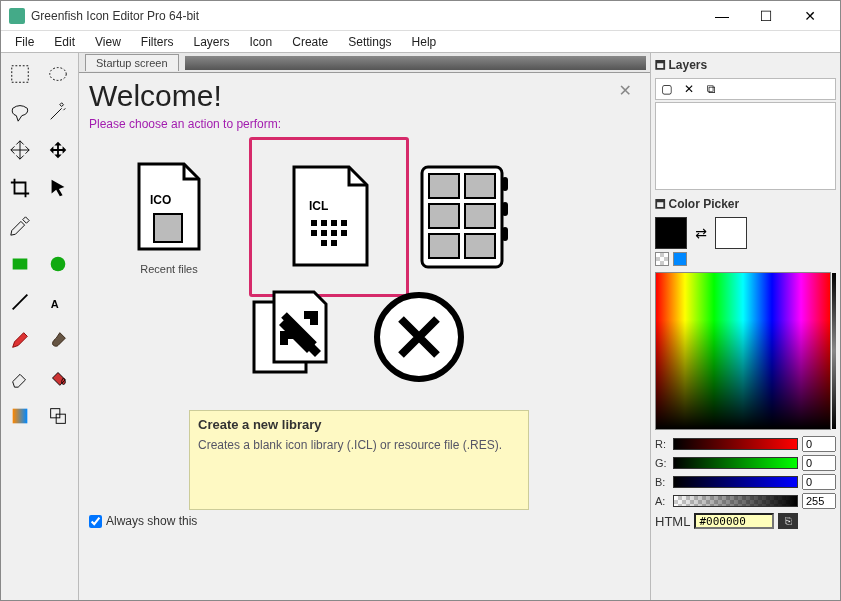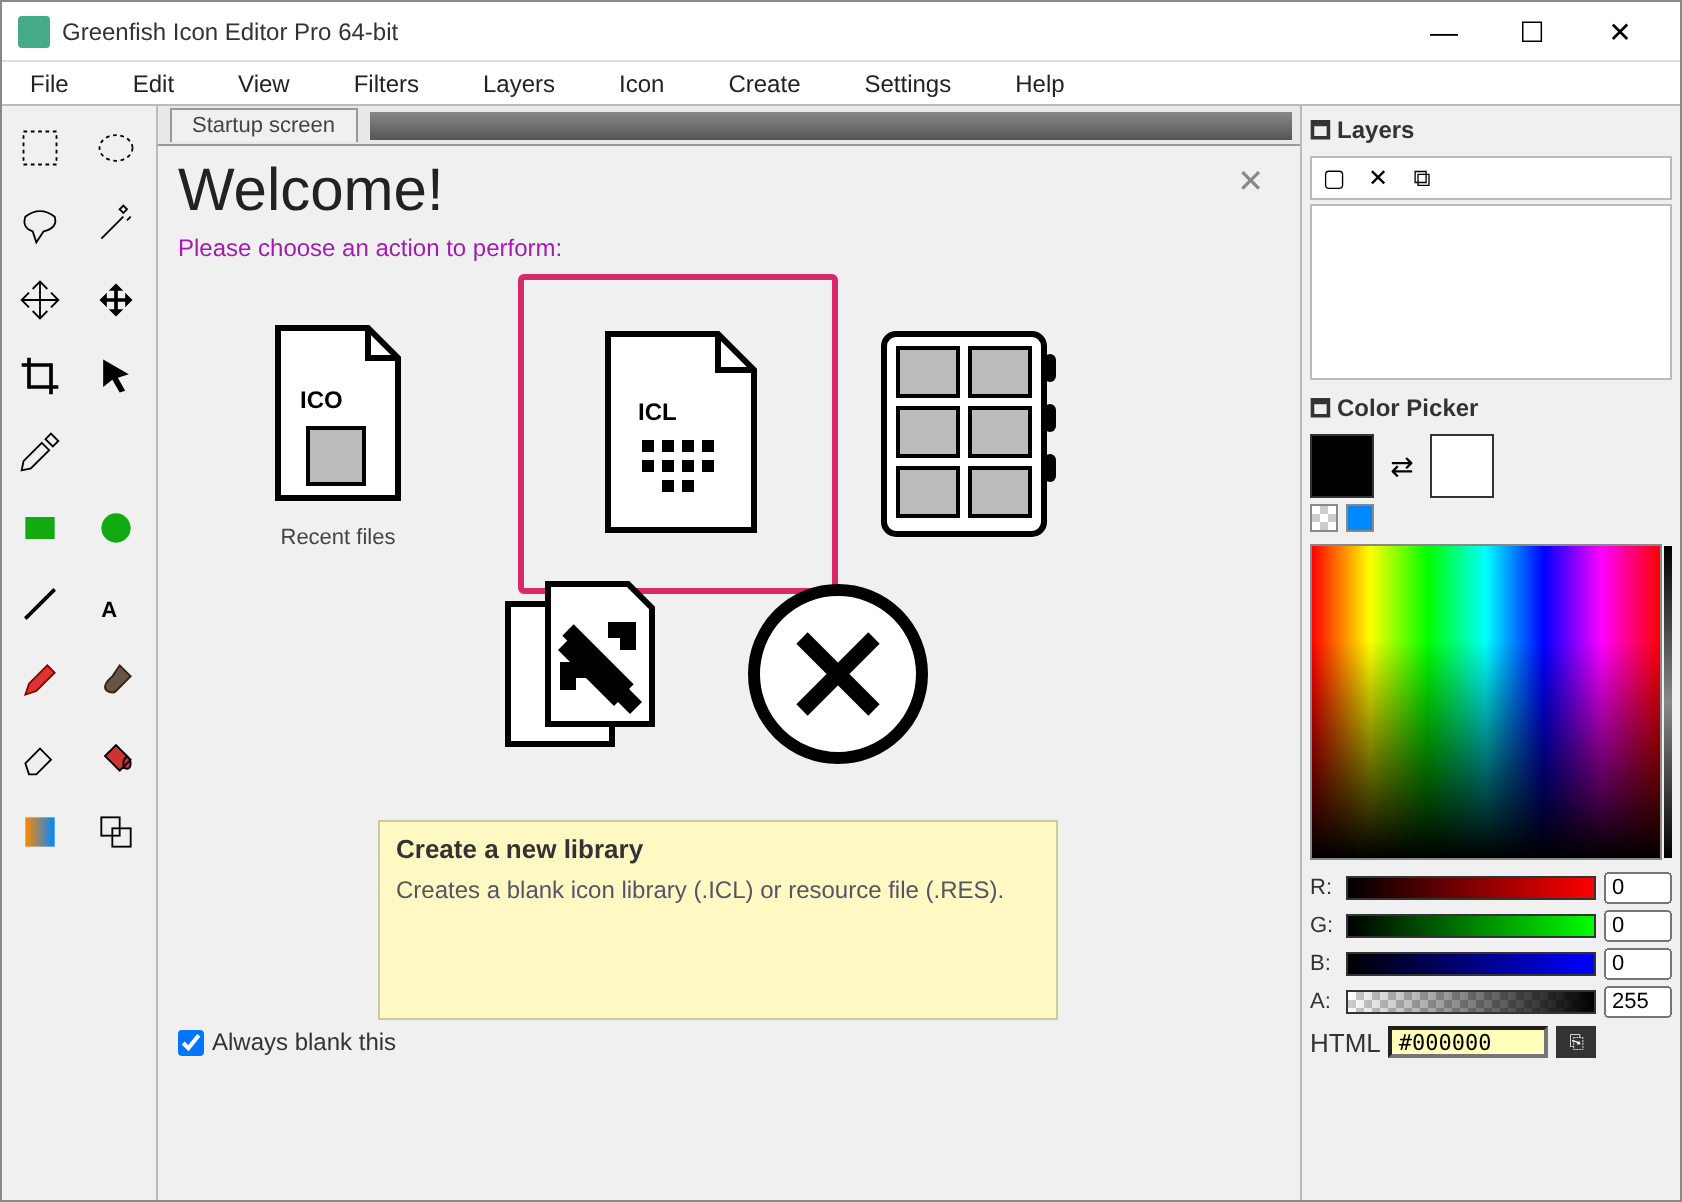--- a/index.html
+++ b/index.html
@@ -2,35 +2,35 @@
 <html><head>
 <meta charset="utf-8">
 <style>
 * { box-sizing: border-box; margin: 0; padding: 0; font-family: "Segoe UI", Tahoma, sans-serif; font-size: 12px; }
 body { background: #f0f0f0; width: 841px; height: 601px; overflow: hidden; display: flex; flex-direction: column; border: 1px solid #888; }
 .titlebar { height: 30px; background: #fff; display: flex; align-items: center; padding: 0 8px; border-bottom: 1px solid #ddd; }
 .titlebar .app-icon { width: 16px; height: 16px; background: #4a8; border-radius: 2px; margin-right: 6px; }
 .titlebar .title { flex: 1; color: #333; }
 .titlebar .win-btns { display: flex; }
 .titlebar .win-btn { width: 44px; height: 28px; display: flex; align-items: center; justify-content: center; cursor: pointer; font-size: 14px; }
-.menubar { height: 22px; background: #fff; display: flex; align-items: center; padding: 0 4px; border-bottom: 1px solid #bbb; gap: 12px; }
+.menubar { height: 22px; background: #fff; display: flex; align-items: center; padding: 0 4px; border-bottom: 1px solid #bbb; gap: 0; }
 .menubar .menu-item { padding: 3px 10px; cursor: pointer; color: #222; }
 .main { flex: 1; display: flex; min-height: 0; }
 .toolbox { width: 78px; background: #f0f0f0; border-right: 1px solid #bbb; padding: 4px 2px; display: flex; flex-wrap: wrap; align-content: flex-start; gap: 4px; }
 .tool { width: 34px; height: 34px; border: 1px solid transparent; display: flex; align-items: center; justify-content: center; cursor: pointer; border-radius: 2px; }
 .tool svg { width: 22px; height: 22px; }
 .workarea { flex: 1; background: #f0f0f0; position: relative; display: flex; flex-direction: column; }
 .tabstrip { height: 20px; display: flex; align-items: center; padding-left: 6px; border-bottom: 1px solid #999; background: #e8e8e8; }
 .tab { padding: 2px 10px; background: #f0f0f0; border: 1px solid #999; border-bottom: none; font-size: 11px; color: #444; }
 .tab-fill { flex: 1; height: 14px; background: linear-gradient(#888,#555); margin: 0 4px 0 6px; }
 .welcome { padding: 6px 10px; flex: 1; overflow: hidden; position: relative; }
 .welcome h1 { font-size: 30px; font-weight: 400; color: #222; margin-bottom: 4px; }
 .welcome .prompt { font-size: 12px; color: #a21caf; margin-bottom: 6px; }
 .close-x { position: absolute; right: 18px; top: 8px; color: #888; cursor: pointer; font-size: 16px; }
-.action-row { display: flex; gap: 10px; margin-top: 4px; }
+.action-row { display: flex; gap: 0; margin-top: 4px; }
 .action-tile { width: 160px; height: 160px; display: flex; flex-direction: column; align-items: center; justify-content: center; cursor: pointer; border-radius: 3px; }
 .action-tile.sel { border: 3px solid #d62a6a; }
 .action-tile .cap { font-size: 11px; color: #444; margin-top: 4px; }
 .bottom-row { display: flex; gap: 20px; margin-top: -10px; padding-left: 150px; }
 .hint { background: #fef9c3; border: 1px solid #cc9; width: 340px; height: 100px; margin-top: 10px; margin-left: 100px; padding: 6px 8px; }
 .hint .ht { font-weight: 600; color: #333; margin-bottom: 6px; font-size: 13px; }
 .hint .hd { color: #556; font-size: 12px; }
 .always { display: flex; align-items: center; gap: 4px; margin-top: 4px; font-size: 11px; color: #333; }
 .rightpane { width: 190px; background: #f0f0f0; border-left: 1px solid #bbb; display: flex; flex-direction: column; padding: 2px 4px; }
 .panel-h { font-size: 11px; color: #333; padding: 2px 0; font-weight: bold; }
@@ -264,21 +264,21 @@
         </div>
       </div>
 
       <div class="hint">
         <div class="ht">Create a new library</div>
         <div class="hd">Creates a blank icon library (.ICL) or resource file (.RES).</div>
       </div>
 
       <label class="always">
         <input type="checkbox" checked="" style="">
-        <span>Always blank this</span>
+        <span>Always show this</span>
       </label>
     </div>
   </div>
 
   <div class="rightpane">
     <div class="panel-h">🗖 <span>Layers</span></div>
     <div class="layerbtns">
       <div class="lb">▢</div>
       <div class="lb">✕</div>
       <div class="lb">⧉</div>

